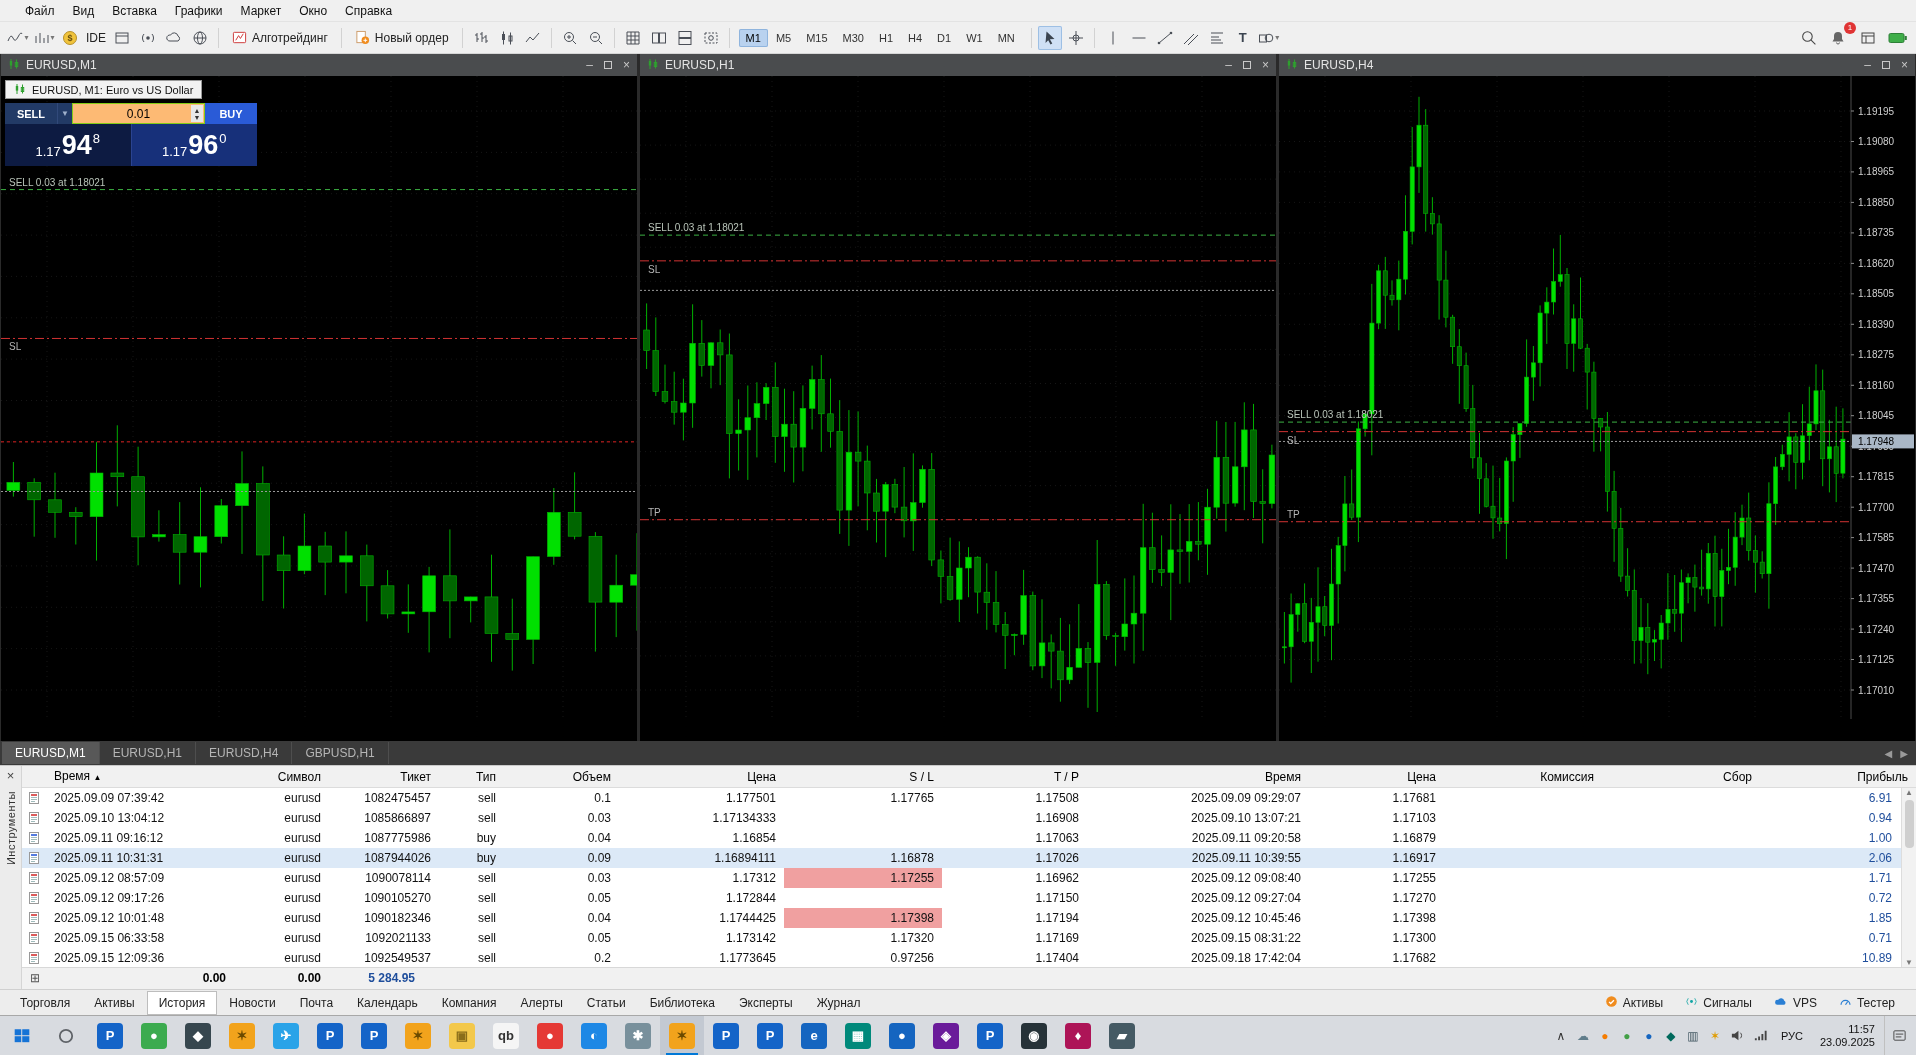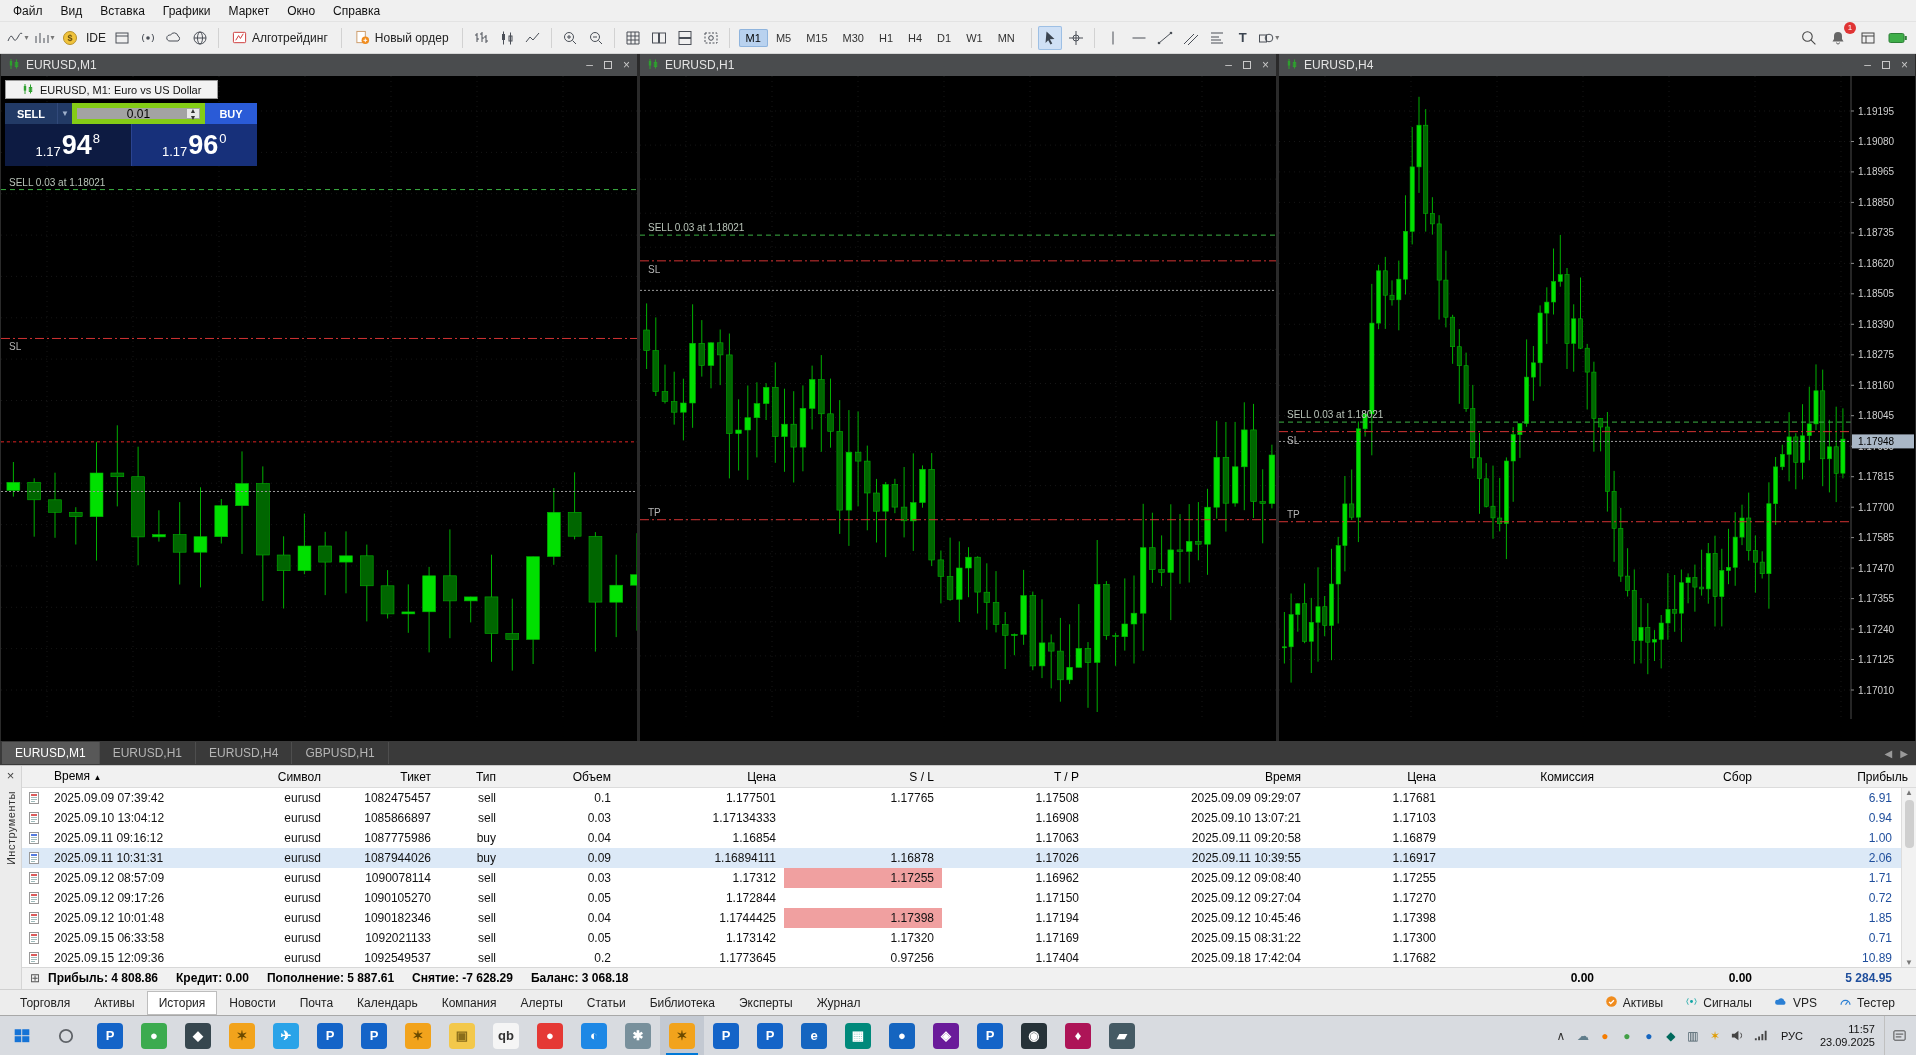--- a/index.html
+++ b/index.html
@@ -1,21 +1,21 @@
 <!DOCTYPE html>
 <html><head>
 <meta charset="utf-8">
 <style>
   *{box-sizing:border-box;margin:0;padding:0}
   html,body{width:1916px;height:1055px;overflow:hidden}
   body{font-family:"Liberation Sans",sans-serif;background:#f0f0f0}
   #app{width:1916px;height:1055px;display:flex;flex-direction:column;position:relative;background:#f0f0f0}
 
   
-  #menubar{height:22px;flex:none;display:flex;align-items:center;background:#f0f0f0;border-bottom:1px solid #e3e3e3;font-size:12px;padding-left:4px}
+  #menubar{height:22px;flex:none;display:flex;align-items:center;background:#f0f0f0;border-bottom:1px solid #e3e3e3;font-size:12px;padding-left:16px}
   .menu-item{padding:3px 9px;color:#111;cursor:default}
 
   
   #toolbar{height:32px;flex:none;display:flex;align-items:center;background:#f0f0f0;border-bottom:1px solid #d6d6d6;padding:0 6px;gap:2px;font-size:12px;color:#333}
   .tb-item{height:24px;min-width:24px;display:flex;align-items:center;justify-content:center;border-radius:2px;color:#4a4f57}
   .tb-item svg{display:block}
   .tb-sep{width:1px;height:20px;background:#d2d2d2;margin:0 4px}
   .tb-caret{font-size:8px;color:#777;margin-left:1px}
   .tb-label-btn{display:flex;align-items:center;gap:5px;padding:0 7px;height:24px;border-radius:2px}
   .tb-text{font-size:12px;color:#222;white-space:nowrap}
@@ -30,26 +30,26 @@
   
   #charts-row{flex:1 1 auto;display:flex;gap:3px;background:#2a2a2a;padding:0 1px;min-height:0}
   .chart-window{flex:1;display:flex;flex-direction:column;min-width:0}
   .chart-titlebar{height:22px;flex:none;background:#4a4c4e;color:#e4e4e4;display:flex;align-items:center;font-size:12px;padding:0 7px;gap:6px}
   .ct-btns{margin-left:auto;display:flex;align-items:center;gap:11px;color:#c9c9c9;font-size:12px}
   .ct-btn{cursor:default;line-height:10px}
   .restore-box{width:8px;height:8px;border:1px solid #c9c9c9;display:inline-block}
   .chart-body{flex:1;position:relative;background:#000;overflow:hidden}
   .chart-svg{position:absolute;left:0;top:0}
 
-  .note-box{position:absolute;left:4px;top:4px;background:#f2f2f2;border:1px solid #9a9a9a;height:19px;display:flex;align-items:center;font-size:11px;color:#111;padding:0 16px;gap:6px;white-space:nowrap}
+  .note-box{position:absolute;left:4px;top:4px;background:#f2f2f2;border:1px solid #9a9a9a;height:19px;display:flex;align-items:center;font-size:11px;color:#111;padding:0 8px;gap:6px;white-space:nowrap}
   .trade-panel{position:absolute;left:4px;top:27px;width:252px;box-shadow:0 1px 3px rgba(0,0,0,.6)}
   .tp-row1{display:flex;height:21px}
   .tp-sell-btn{width:52px;background:#223a66;color:#fff;font-size:11px;font-weight:bold;display:flex;align-items:center;justify-content:center}
   .tp-caret{width:15px;background:#223a66;color:#9fb0cc;font-size:8px;display:flex;align-items:center;justify-content:center;border-left:1px solid #31497a}
-  .tp-vol{flex:1;background:#a3a3a3;color:#000;font-size:12px;display:flex;align-items:center;justify-content:center;position:relative;border:5px solid #84cc16}
+  .tp-vol{flex:1;background:#fdba74;color:#000;font-size:12px;display:flex;align-items:center;justify-content:center;position:relative;border:1px solid #84cc16}
   .tp-spin{position:absolute;right:1px;top:1px;bottom:1px;width:12px;display:flex;flex-direction:column;align-items:center;justify-content:center;font-size:7px;line-height:7px;color:#333;background:#e8e8e8}
   .tp-buy-btn{width:52px;background:#2a5bd7;color:#fff;font-size:11px;font-weight:bold;display:flex;align-items:center;justify-content:center}
   .tp-row2{display:flex;height:42px}
   .tp-price{flex:1;display:flex;align-items:center;justify-content:center;color:#fff}
   .tp-price-sell{background:#0d1b42}
   .tp-price-buy{background:#17307a;border-left:1px solid #2a4390}
   .tp-small{font-size:13px;align-self:flex-end;margin-bottom:7px}
   .tp-big{font-size:27px;font-weight:bold;margin:0 1px}
   .tp-sup{font-size:13px;align-self:flex-start;margin-top:7px}
 
@@ -1425,27 +1425,20 @@
             <div class="cell r ">1.17404</div>
             <div class="cell r ">2025.09.18 17:42:04</div>
             <div class="cell r ">1.17682</div>
             <div class="cell r "></div>
             <div class="cell r "></div>
             <div class="cell r profit-cell">10.89</div>
           </div>
         </div>
       <div id="hist-summary" class="hist-grid">
           <div class="cell sum-ic">⊞</div>
-          <div class="sum-labels">
-            <span>Прибыль: 4 808.86</span>
-            <span>Кредит: 0.00</span>
-            <span>Пополнение: 5 887.61</span>
-            <span>Снятие: -7 628.29</span>
-            <span>Баланс: 3 068.18</span>
-          </div>
           <div class="cell r">0.00</div>
           <div class="cell r">0.00</div>
           <div class="cell r sum-profit">5 284.95</div>
         </div>
       <div class="tb-scroll">
         <span>▲</span>
         <span class="tb-thumb"></span>
         <span class="dn">▼</span>
       </div>
     </div>

